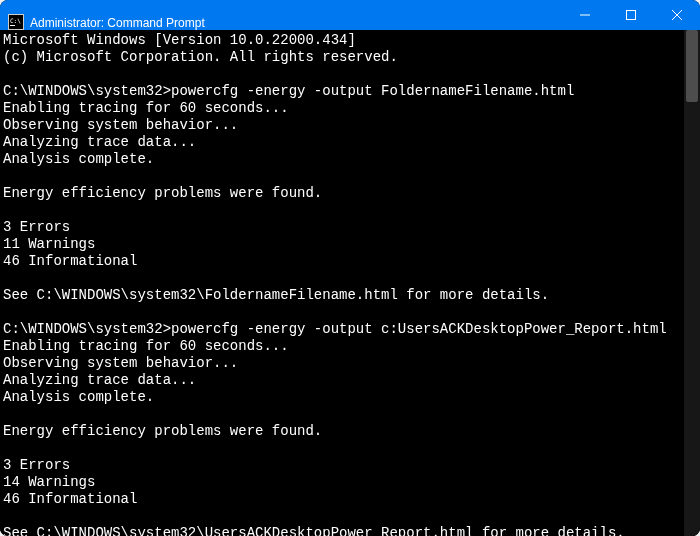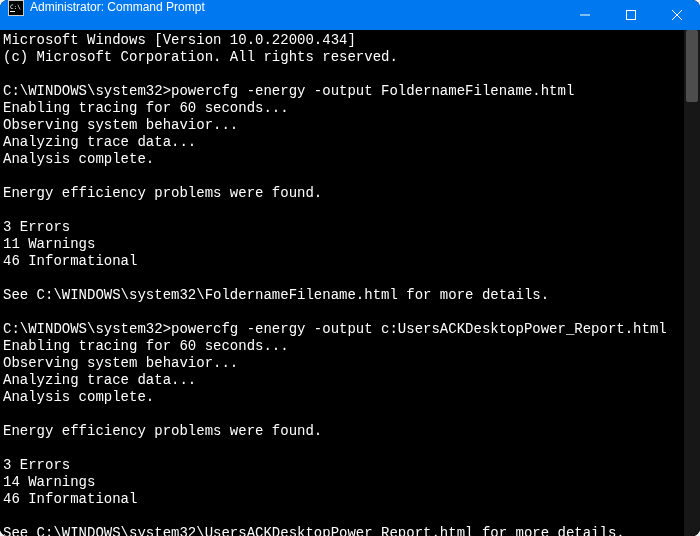--- a/index.html
+++ b/index.html
@@ -16,21 +16,21 @@
       background: #000;
       display: flex;
       flex-direction: column;
       border-radius: 8px;
       overflow: hidden;
     }
     .titlebar {
       height: 30px;
       background: #0078f0;
       display: flex;
-      align-items: flex-start;
+      align-items: flex-end;
       color: #fff;
       flex-shrink: 0;
       user-select: none;
     }
     .titlebar-icon {
       width: 16px;
       height: 16px;
       margin-left: 8px;
       margin-right: 6px;
       flex-shrink: 0;

